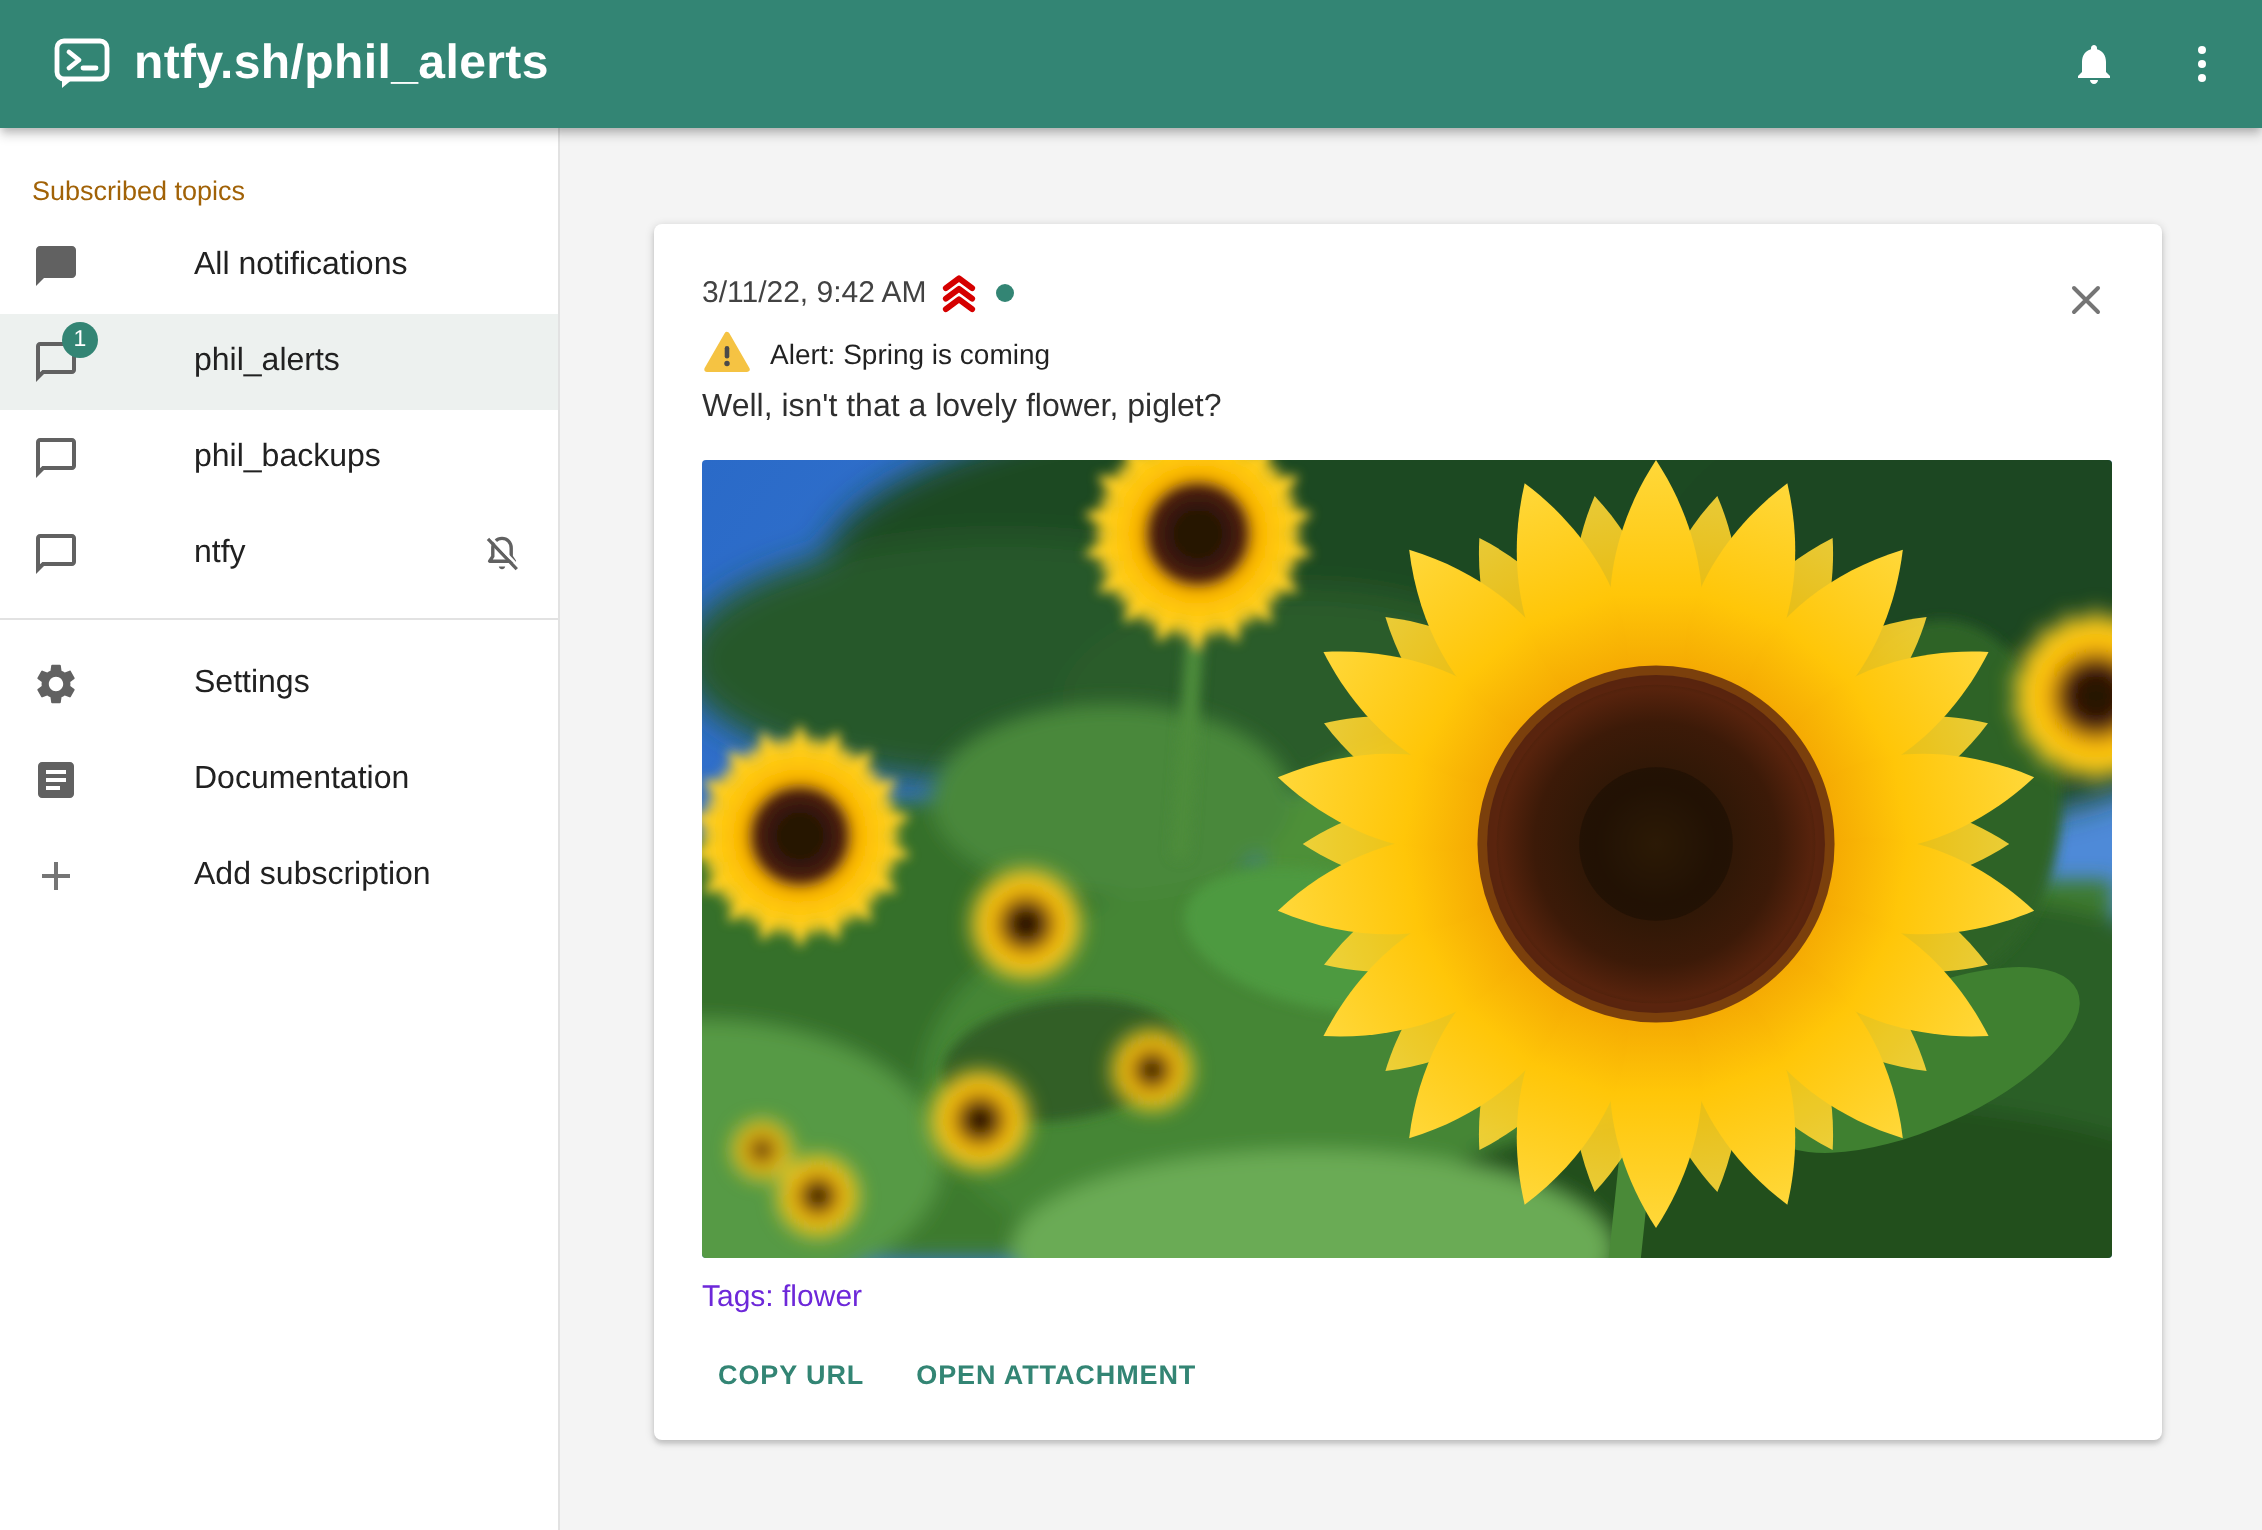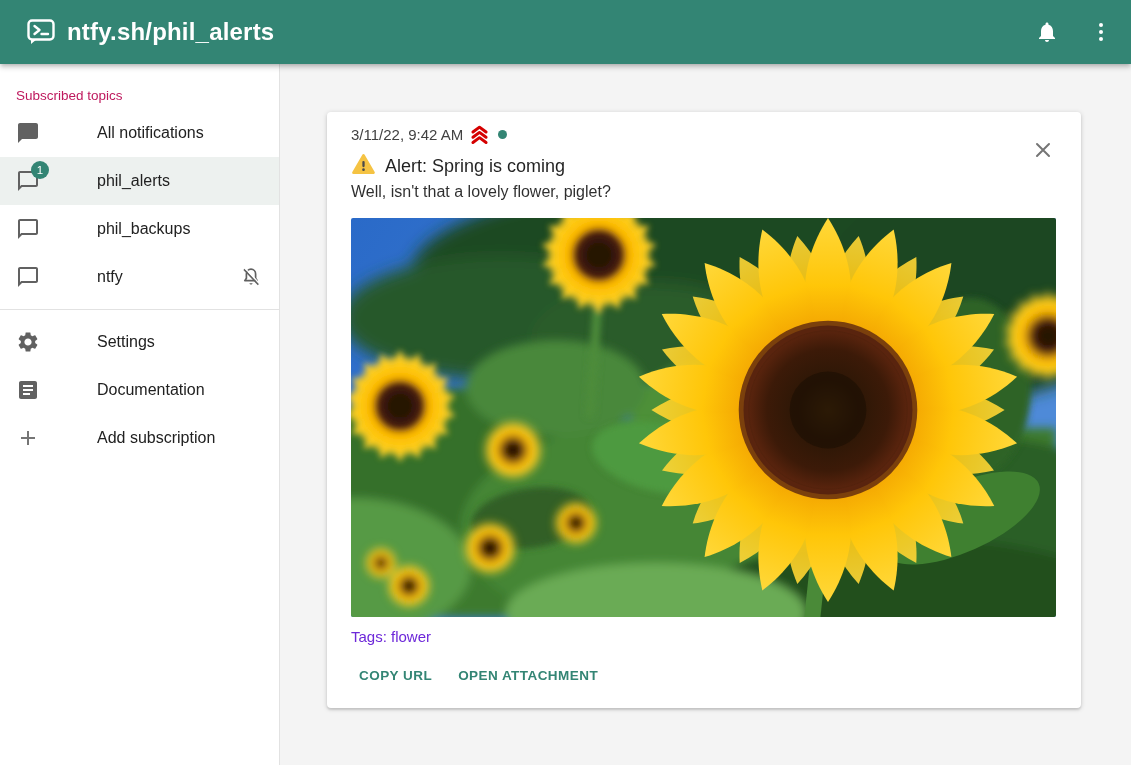--- a/index.html
+++ b/index.html
@@ -14,45 +14,45 @@
   .appbar h1 { color:#fff; font-size:24px; font-weight:700; margin-left:12px;
     letter-spacing:.2px; }
   .appbar .spacer { flex:1; }
   .iconbtn { width:48px; height:48px; display:flex; align-items:center;
     justify-content:center; border-radius:50%; cursor:pointer; }
   .appbar .iconbtn { margin-right:6px; }
 
   
   .sidebar { position:fixed; top:64px; left:0; width:280px; height:701px;
     background:#fff; border-right:1px solid #e2e2e2; z-index:10; padding-top:10px; }
-  .subheader { color:#be185d; font-size:13.5px; padding:14px 16px 6px 16px; }
+  .subheader { color:#a16207; font-size:13.5px; padding:14px 16px 6px 16px; }
   .nav-item { position:relative; height:48px; display:flex; align-items:center;
     padding:0 16px; cursor:pointer; color:#212121; font-size:16px;gap:30px; }
   .nav-item.selected { background:#edf1ef; }
   .nav-item .ico { width:24px; height:24px; margin-right:27px; flex:0 0 auto;
     position:relative; }
   .nav-item .right-ico { margin-left:auto; width:24px; height:24px; }
   .badge { position:absolute; top:-8px; right:-9px; min-width:18px; height:18px;
     background:#338574; color:#fff; font-size:11.5px; border-radius:9px;
     display:flex; align-items:center; justify-content:center; padding:0 4px; }
   .divider { border-top:1px solid #e2e2e2; margin:8px 0; }
 
   
   .main { position:fixed; top:64px; left:281px; width:850px; height:701px;
     background:#f4f4f4; overflow:auto; }
   .card { width:754px; margin:48px 0 0 46px; background:#fff; border-radius:4px;
     box-shadow:0 1px 5px rgba(0,0,0,.18), 0 2px 2px rgba(0,0,0,.10);
-    padding:12px 24px 16px 24px; position:relative; }
+    padding:24px 24px 16px 24px; position:relative; }
   .card .close { position:absolute; top:24px; right:24px; width:28px; height:28px;
     display:flex; align-items:center; justify-content:center; cursor:pointer;
     border-radius:50%; }
   .dateline { display:flex; align-items:center; gap:6px; color:#424242;
     font-size:15px; }
-  .ntitle { display:flex; align-items:flex-end; gap:9px; margin-top:7px;
-    font-size:18px; color:rgba(0,0,0,.87); }
+  .ntitle { display:flex; align-items:center; gap:9px; margin-top:7px;
+    font-size:14px; color:rgba(0,0,0,.87); }
   .nbody { margin-top:6px; font-size:16px; color:rgba(0,0,0,.82); }
   .attachment { display:block; margin-top:17px; width:705px; height:399px;
     border-radius:2px; overflow:hidden; cursor:pointer; }
   .tags { margin-top:11px; font-size:15px; color:#6d28d9; }
   .actions { margin-top:14px; display:flex; gap:10px; }
   .textbtn { color:#338574; font-size:13.5px; font-weight:700;
     letter-spacing:.45px; text-transform:uppercase; padding:9px 8px;
     border-radius:4px; cursor:pointer; background:none; border:none;
     font-family:"Liberation Sans", sans-serif; }
 </style>

